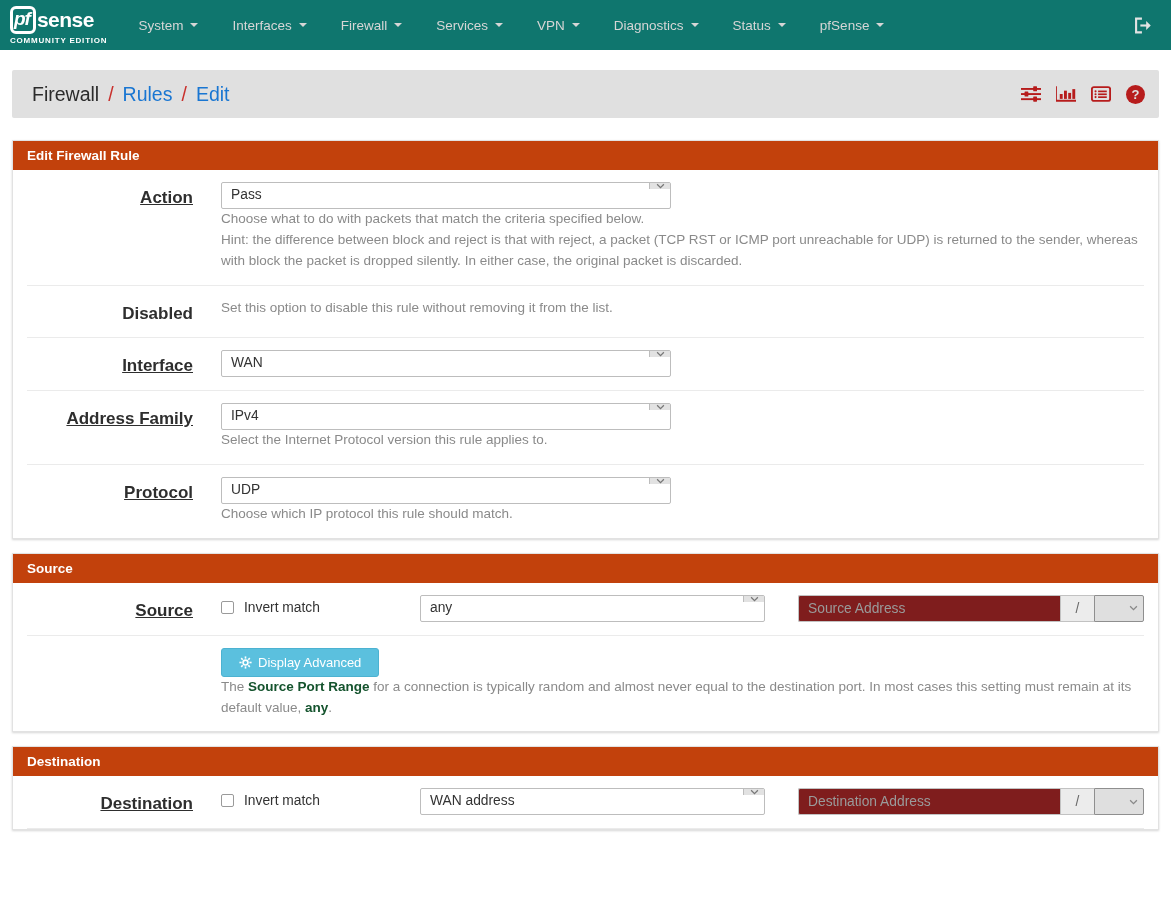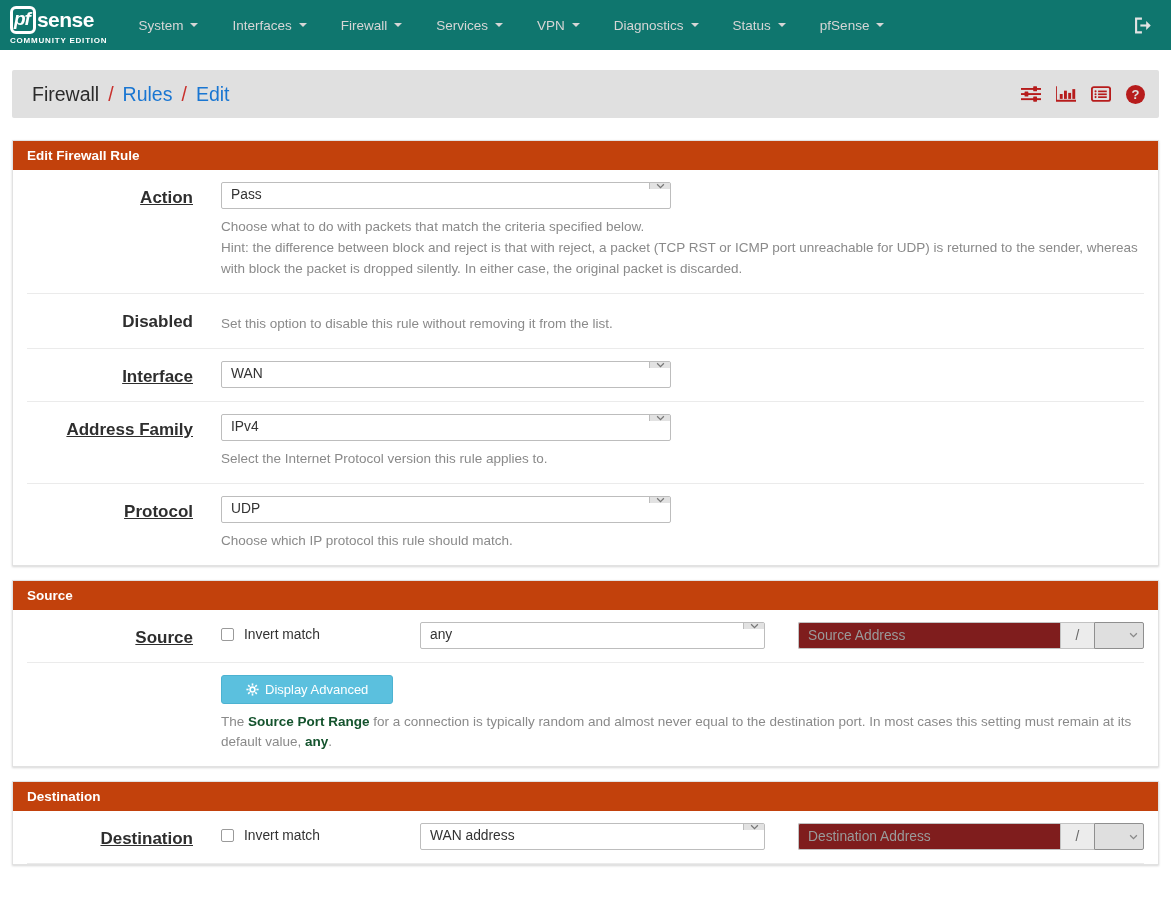--- a/index.html
+++ b/index.html
@@ -76,21 +76,21 @@
 
   .form-row { display:flex; padding:12px 0 13px 0; border-bottom:1px solid #ebebeb; }
   .form-row.last { border-bottom:none; }
   .row-label {
     flex:none; width:166px; text-align:right;
     font-weight:bold; font-size:17px; color:#2e2e2e; padding-top:6px;
   }
   .row-label.u { text-decoration:underline; }
   .row-content { margin-left:28px; flex:1; min-width:0; }
 
-  .help-text { font-size:13.5px; color:#8a8a8a; margin-top:8px; line-height:1.55; max-width:935px; }
+  .help-text { font-size:13.5px; color:#8a8a8a; margin-top:0; line-height:1.55; max-width:935px; }
   .help-text b { color:#14532d; }
 
   
   .pfselect {
     height:27px; display:flex; align-items:flex-start;
     border:1px solid #bdbdbd; border-radius:2px; background:#fff;
     cursor:pointer;
   }
   .pfselect .sel-val { flex:1; font-size:13.8px; color:#333; padding:4px 9px; white-space:nowrap; overflow:hidden; }
   .pfselect .sel-btn {
@@ -122,21 +122,21 @@
   }
 
   .inline-flex { display:flex; align-items:flex-start; }
   .invert-cell { width:199px; flex:none; }
   .gap33 { width:33px; flex:none; }
 
   
   .btn-info {
     display:inline-flex; align-items:center; gap:6px;
     background:#5bc0de; border:1px solid #4cb2d1; border-radius:3px;
-    color:#fff; font-size:13px; padding:6px 24px; cursor:pointer;
+    color:#fff; font-size:13px; padding:6px 17px; cursor:pointer;
     font-family:"Liberation Sans", sans-serif;
   }
 
   svg { display:block; }
 </style>
 </head>
 <body>
 
 <div class="navbar">
   <div class="logo">

